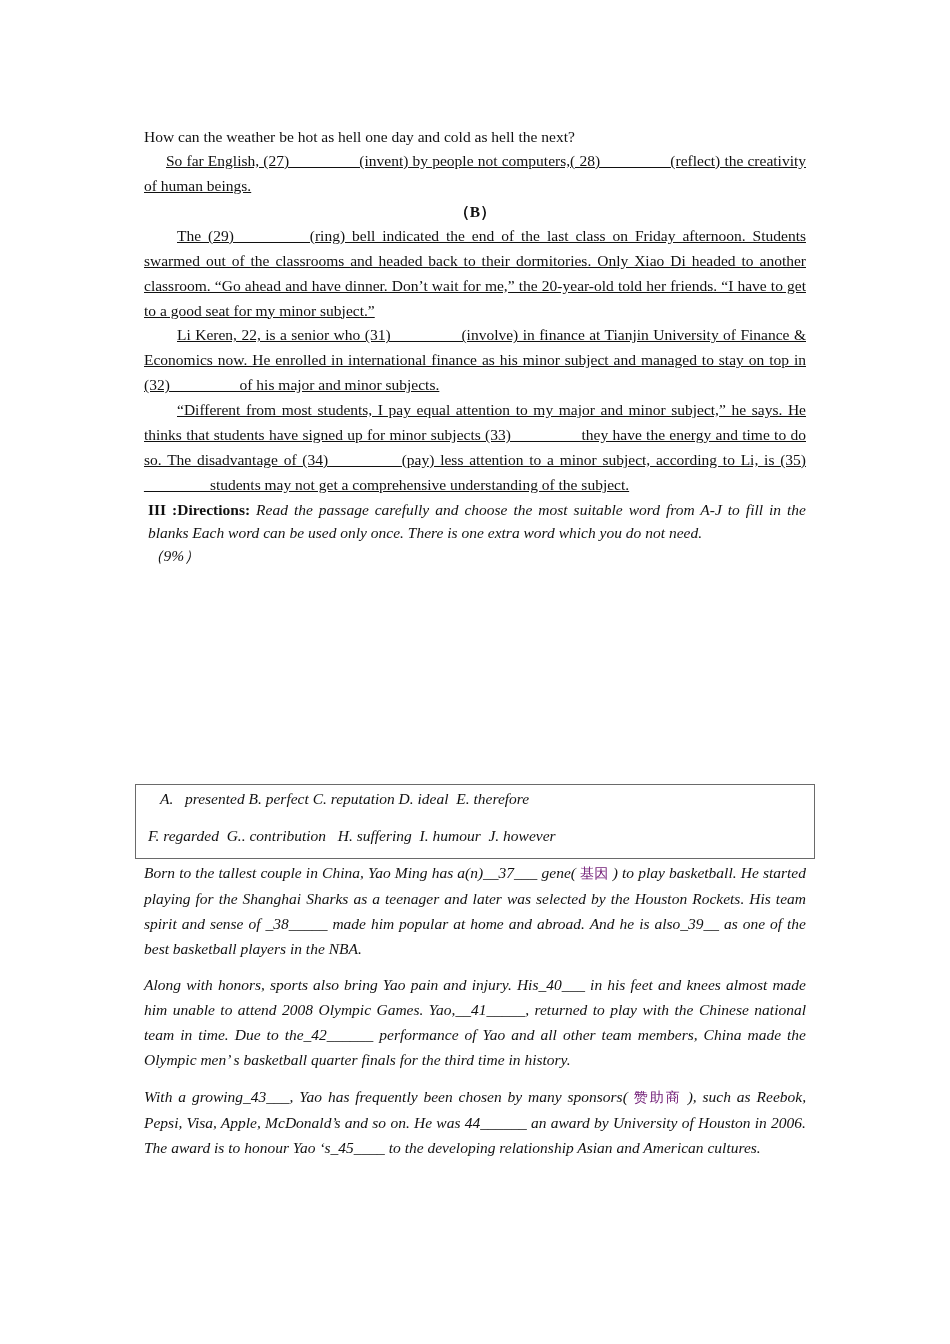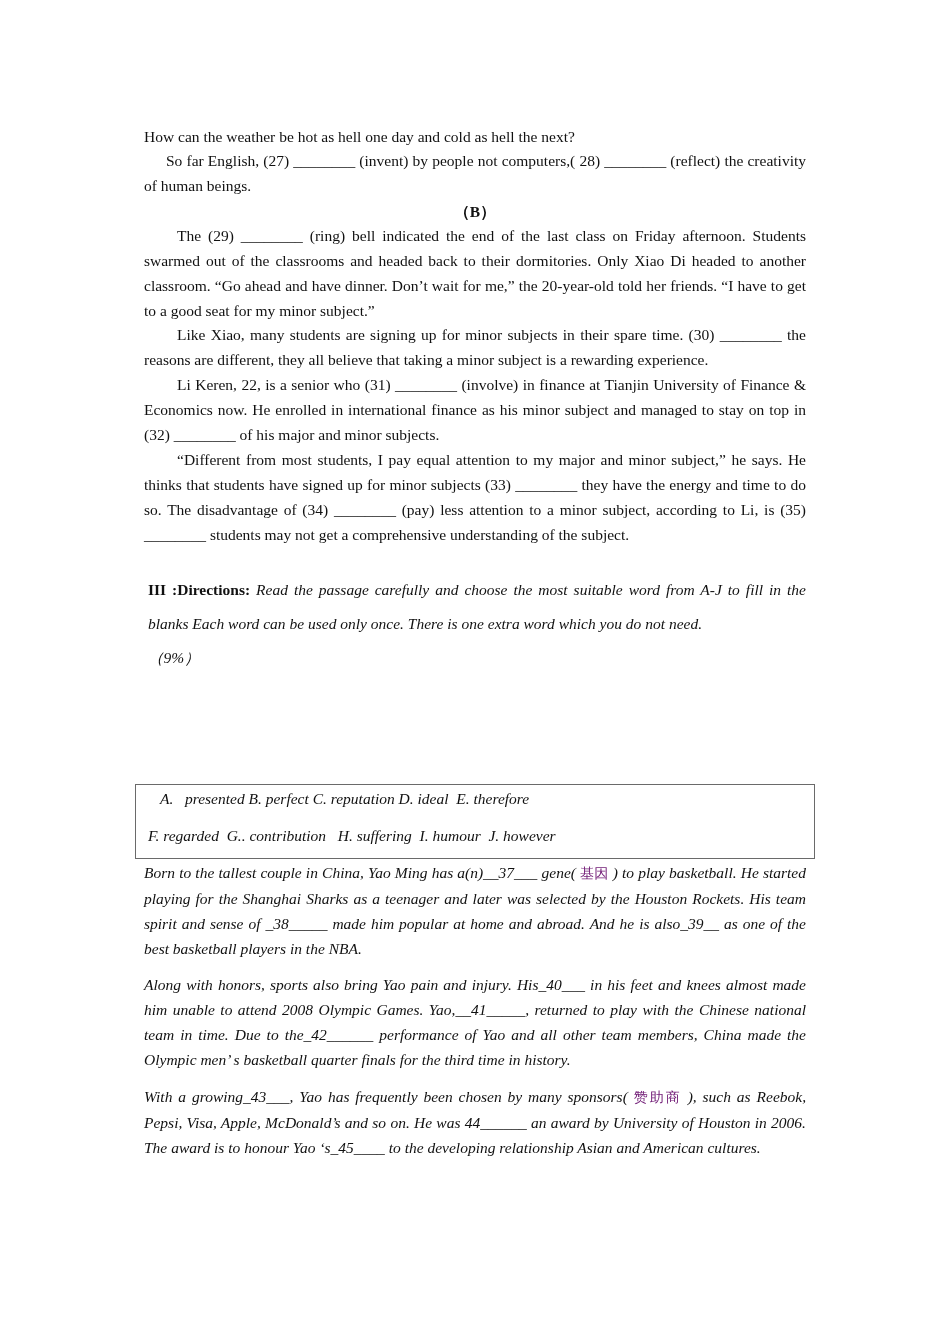--- a/index.html
+++ b/index.html
@@ -24,33 +24,33 @@
   }
   .line {
     line-height: 25px;
     height: 25px;
     white-space: nowrap;
   }
   .para {
     text-align: justify;
     line-height: 24.9px;
     margin: 0;
+    text-decoration: underline;
   }
   .indent-sm { text-indent: 22px; }
   .indent { text-indent: 33px; }
   .center {
     text-align: center;
     font-weight: bold;
     line-height: 25px;
     height: 25px;
   }
   .directions {
-    margin-top: 25px;
     text-align: justify;
-    line-height: 34px;
+    line-height: 23px;
     padding-left: 4px;
   }
   .directions b { font-weight: bold; font-style: normal; }
   .directions .inst { font-style: italic; }
   .wordbox {
     position: absolute;
     left: 135px;
     top: 784px;
     width: 678px;
     height: 73px;
@@ -74,21 +74,20 @@
   .cjk { font-family: "DejaVu Sans", sans-serif; font-style: normal; color:#701a75; font-size: 14px; }
 </style>
 </head>
 <body>
 
 <div class="page">
   <div class="line">How can the weather be hot as hell one day and cold as hell the next?</div>
   <p class="para indent-sm">So far English, (27) ________ (invent) by people not computers,( 28) ________ (reflect) the creativity of human beings.</p>
   <div class="center">（B）</div>
   <p class="para indent">The (29) ________ (ring) bell indicated the end of the last class on Friday afternoon. Students swarmed out of the classrooms and headed back to their dormitories. Only Xiao Di headed to another classroom. “Go ahead and have dinner. Don’t wait for me,” the 20-year-old told her friends. “I have to get to a good seat for my minor subject.”</p>
-  <p class="para indent">Like Xiao, many students are signing up for minor subjects in their spare time. (30) ________ the reasons are different, they all believe that taking a minor subject is a rewarding experience.</p>
   <p class="para indent">Li Keren, 22, is a senior who (31) ________ (involve) in finance at Tianjin University of Finance &amp; Economics now. He enrolled in international finance as his minor subject and managed to stay on top in (32) ________ of his major and minor subjects.</p>
   <p class="para indent">“Different from most students, I pay equal attention to my major and minor subject,” he says. He thinks that students have signed up for minor subjects (33) ________ they have the energy and time to do so. The disadvantage of (34) ________ (pay) less attention to a minor subject, according to Li, is (35) ________ students may not get a comprehensive understanding of the subject.</p>
 
   <div class="directions">
     <b>III :Directions:</b><span class="inst"> Read the passage carefully and choose the most suitable word from A-J to fill in the blanks Each word can be used only once. There is one extra word which you do not need.</span><br>
     <span class="inst">（9%）</span>
   </div>
 </div>
 
 <div class="wordbox">

